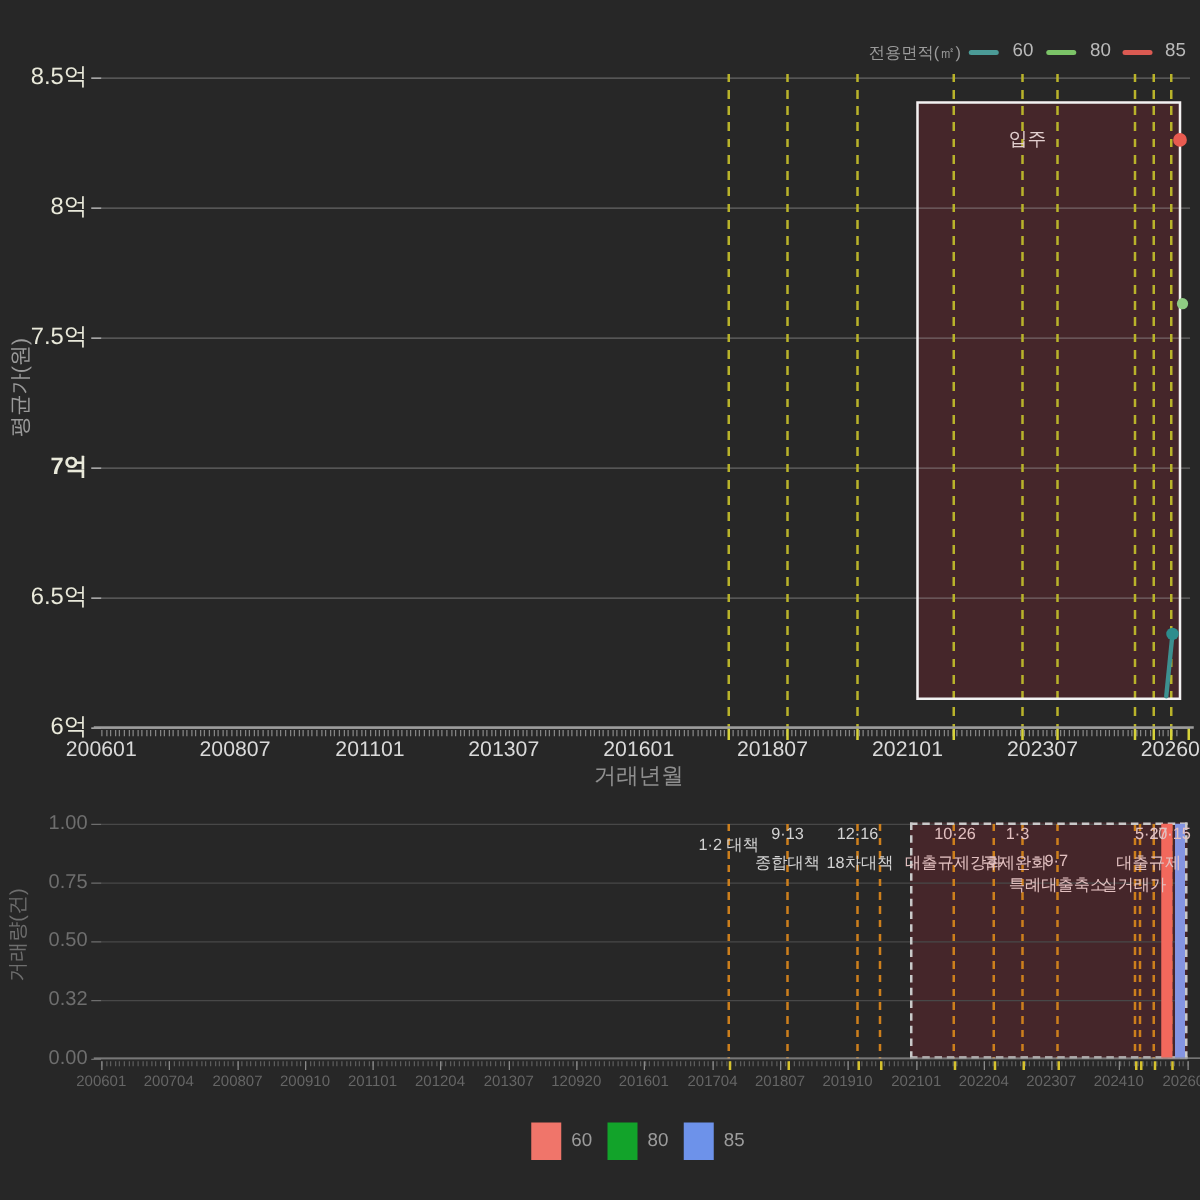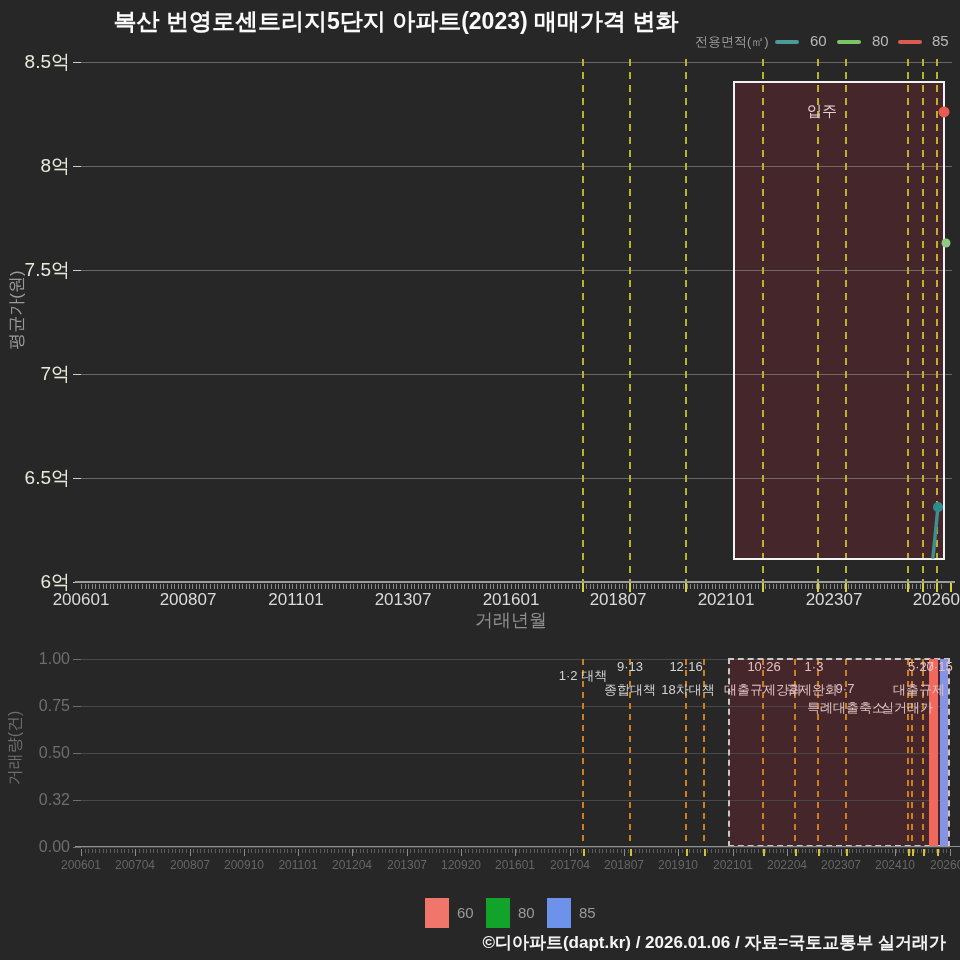--- a/index.html
+++ b/index.html
@@ -10,40 +10,38 @@
   .tl-title{position:absolute;font-size:13px;color:#9b9b9b;white-space:nowrap;}
   .ytitle{font-size:17px;color:#9a9a9a;white-space:nowrap;transform:translate(-50%,-50%) rotate(-90deg);}
   .ytv{font-size:16px;color:#6e6e6e;}
   .xtitle{font-size:18px;color:#8f8f8f;white-space:nowrap;transform:translateX(-50%);}
   .footer{font-size:17px;font-weight:bold;color:#f4f4f4;white-space:nowrap;}
 </style>
 </head>
 <body>
 
 <div id="cv">
-  <div class="title" style="left:396px;top:6px;transform:translateX(-50%);">복산 번영로센트리지5단지 아파트(2023) 매매가격 변화</div>
   <span class="tl-title" style="left:695px;top:33px;">전용면적(㎡)</span>
   <div class="ytitle" style="left:16px;top:310px;">평균가(원)</div>
   <div class="xtitle" style="left:511px;top:608px;">거래년월</div>
   <div class="ytitle ytv" style="left:15px;top:748px;">거래량(건)</div>
-  <div class="footer" style="right:14px;top:931px;">©디아파트(dapt.kr) / 2026.01.06 / 자료=국토교통부 실거래가</div>
 <div style="left: 733px; top: 81px; width: 212px; height: 479px; background: rgb(69, 38, 42);"></div>
     <div style="left: 728px; top: 658px; width: 222px; height: 189px; background: rgb(69, 38, 42);"></div>
     <div style="left: 81px; top: 62px; width: 871px; height: 1px; background: rgb(166, 166, 166); opacity: 0.5;"></div>
     <div style="left: 73px; top: 62px; width: 8px; height: 1px; background: rgb(207, 207, 207);"></div>
     <div style="left: 0px; top: 51px; width: 70px; text-align: right; color: rgb(233, 233, 218); font-size: 19px; line-height: 22px;">8.5억</div>
     <div style="left: 81px; top: 166px; width: 871px; height: 1px; background: rgb(166, 166, 166); opacity: 0.5;"></div>
     <div style="left: 73px; top: 166px; width: 8px; height: 1px; background: rgb(207, 207, 207);"></div>
     <div style="left: 0px; top: 155px; width: 70px; text-align: right; color: rgb(233, 233, 218); font-size: 19px; line-height: 22px;">8억</div>
     <div style="left: 81px; top: 270px; width: 871px; height: 1px; background: rgb(166, 166, 166); opacity: 0.5;"></div>
     <div style="left: 73px; top: 270px; width: 8px; height: 1px; background: rgb(207, 207, 207);"></div>
     <div style="left: 0px; top: 259px; width: 70px; text-align: right; color: rgb(233, 233, 218); font-size: 19px; line-height: 22px;">7.5억</div>
     <div style="left: 81px; top: 374px; width: 871px; height: 1px; background: rgb(166, 166, 166); opacity: 0.5;"></div>
     <div style="left: 73px; top: 374px; width: 8px; height: 1px; background: rgb(207, 207, 207);"></div>
-    <div style="left: 0px; top: 363px; width: 70px; text-align: right; color: rgb(233, 233, 218); font-size: 19px; line-height: 22px;">7억</div>
+    <div style="left: 0px; top: 363px; width: 70px; text-align: right; color: rgb(233, 233, 218); font-size: 19px; line-height: 22px; font-weight: bold;">7억</div>
     <div style="left: 81px; top: 478px; width: 871px; height: 1px; background: rgb(166, 166, 166); opacity: 0.5;"></div>
     <div style="left: 73px; top: 478px; width: 8px; height: 1px; background: rgb(207, 207, 207);"></div>
     <div style="left: 0px; top: 467px; width: 70px; text-align: right; color: rgb(233, 233, 218); font-size: 19px; line-height: 22px;">6.5억</div>
     <div style="left: 81px; top: 582px; width: 871px; height: 1px; background: rgb(166, 166, 166); opacity: 0.9;"></div>
     <div style="left: 73px; top: 582px; width: 8px; height: 1px; background: rgb(207, 207, 207);"></div>
     <div style="left: 0px; top: 571px; width: 70px; text-align: right; color: rgb(233, 233, 218); font-size: 19px; line-height: 22px;">6억</div>
     <div style="left: 81px; top: 659px; width: 869px; height: 1px; background: rgb(72, 72, 72);"></div>
     <div style="left: 73px; top: 659px; width: 8px; height: 1px; background: rgb(110, 110, 110);"></div>
     <div style="left: 0px; top: 650px; width: 70px; text-align: right; color: rgb(110, 110, 110); font-size: 16px;">1.00</div>
     <div style="left: 81px; top: 706px; width: 869px; height: 1px; background: rgb(72, 72, 72);"></div>

